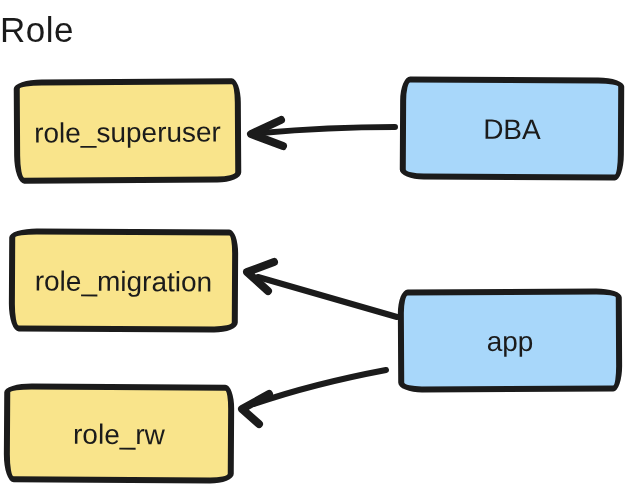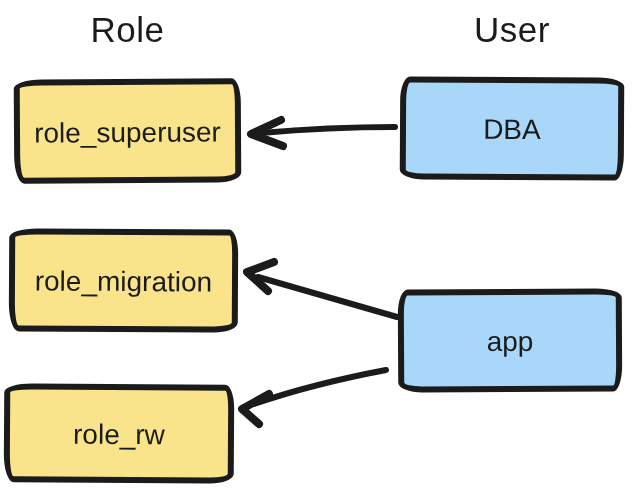--- a/index.html
+++ b/index.html
@@ -13,21 +13,20 @@
     height: 494px;
     background: var(--bg, #ffffff);
     overflow: hidden;
     color: var(--ink, #1b1b1b);
   }
   .col-title {
     position: absolute;
     top: 8px;
     font-size: 35px;
     line-height: 44px;
-    text-align: center;
     color: var(--ink, #1b1b1b);
     letter-spacing: 0.5px;
   }
   .box {
     position: absolute;
     box-sizing: border-box;
     border: 6px solid var(--ink, #1b1b1b);
     display: flex;
     align-items: center;
     justify-content: center;
@@ -70,21 +69,20 @@
     stroke-linejoin: round;
   }
 </style>
 </head>
 <body>
 
 <div class="canvas">
 
   <div class="col-title" style="left:0; width:255px;">Role</div>
 
-  <div class="col-title" style="left:397px; width:230px;">User</div>
 
   <div class="box role-box" id="box-role-superuser">
     <span>role_superuser</span>
   </div>
 
   <div class="box role-box" id="box-role-migration">
     <span>role_migration</span>
   </div>
 
   <div class="box role-box" id="box-role-rw">

